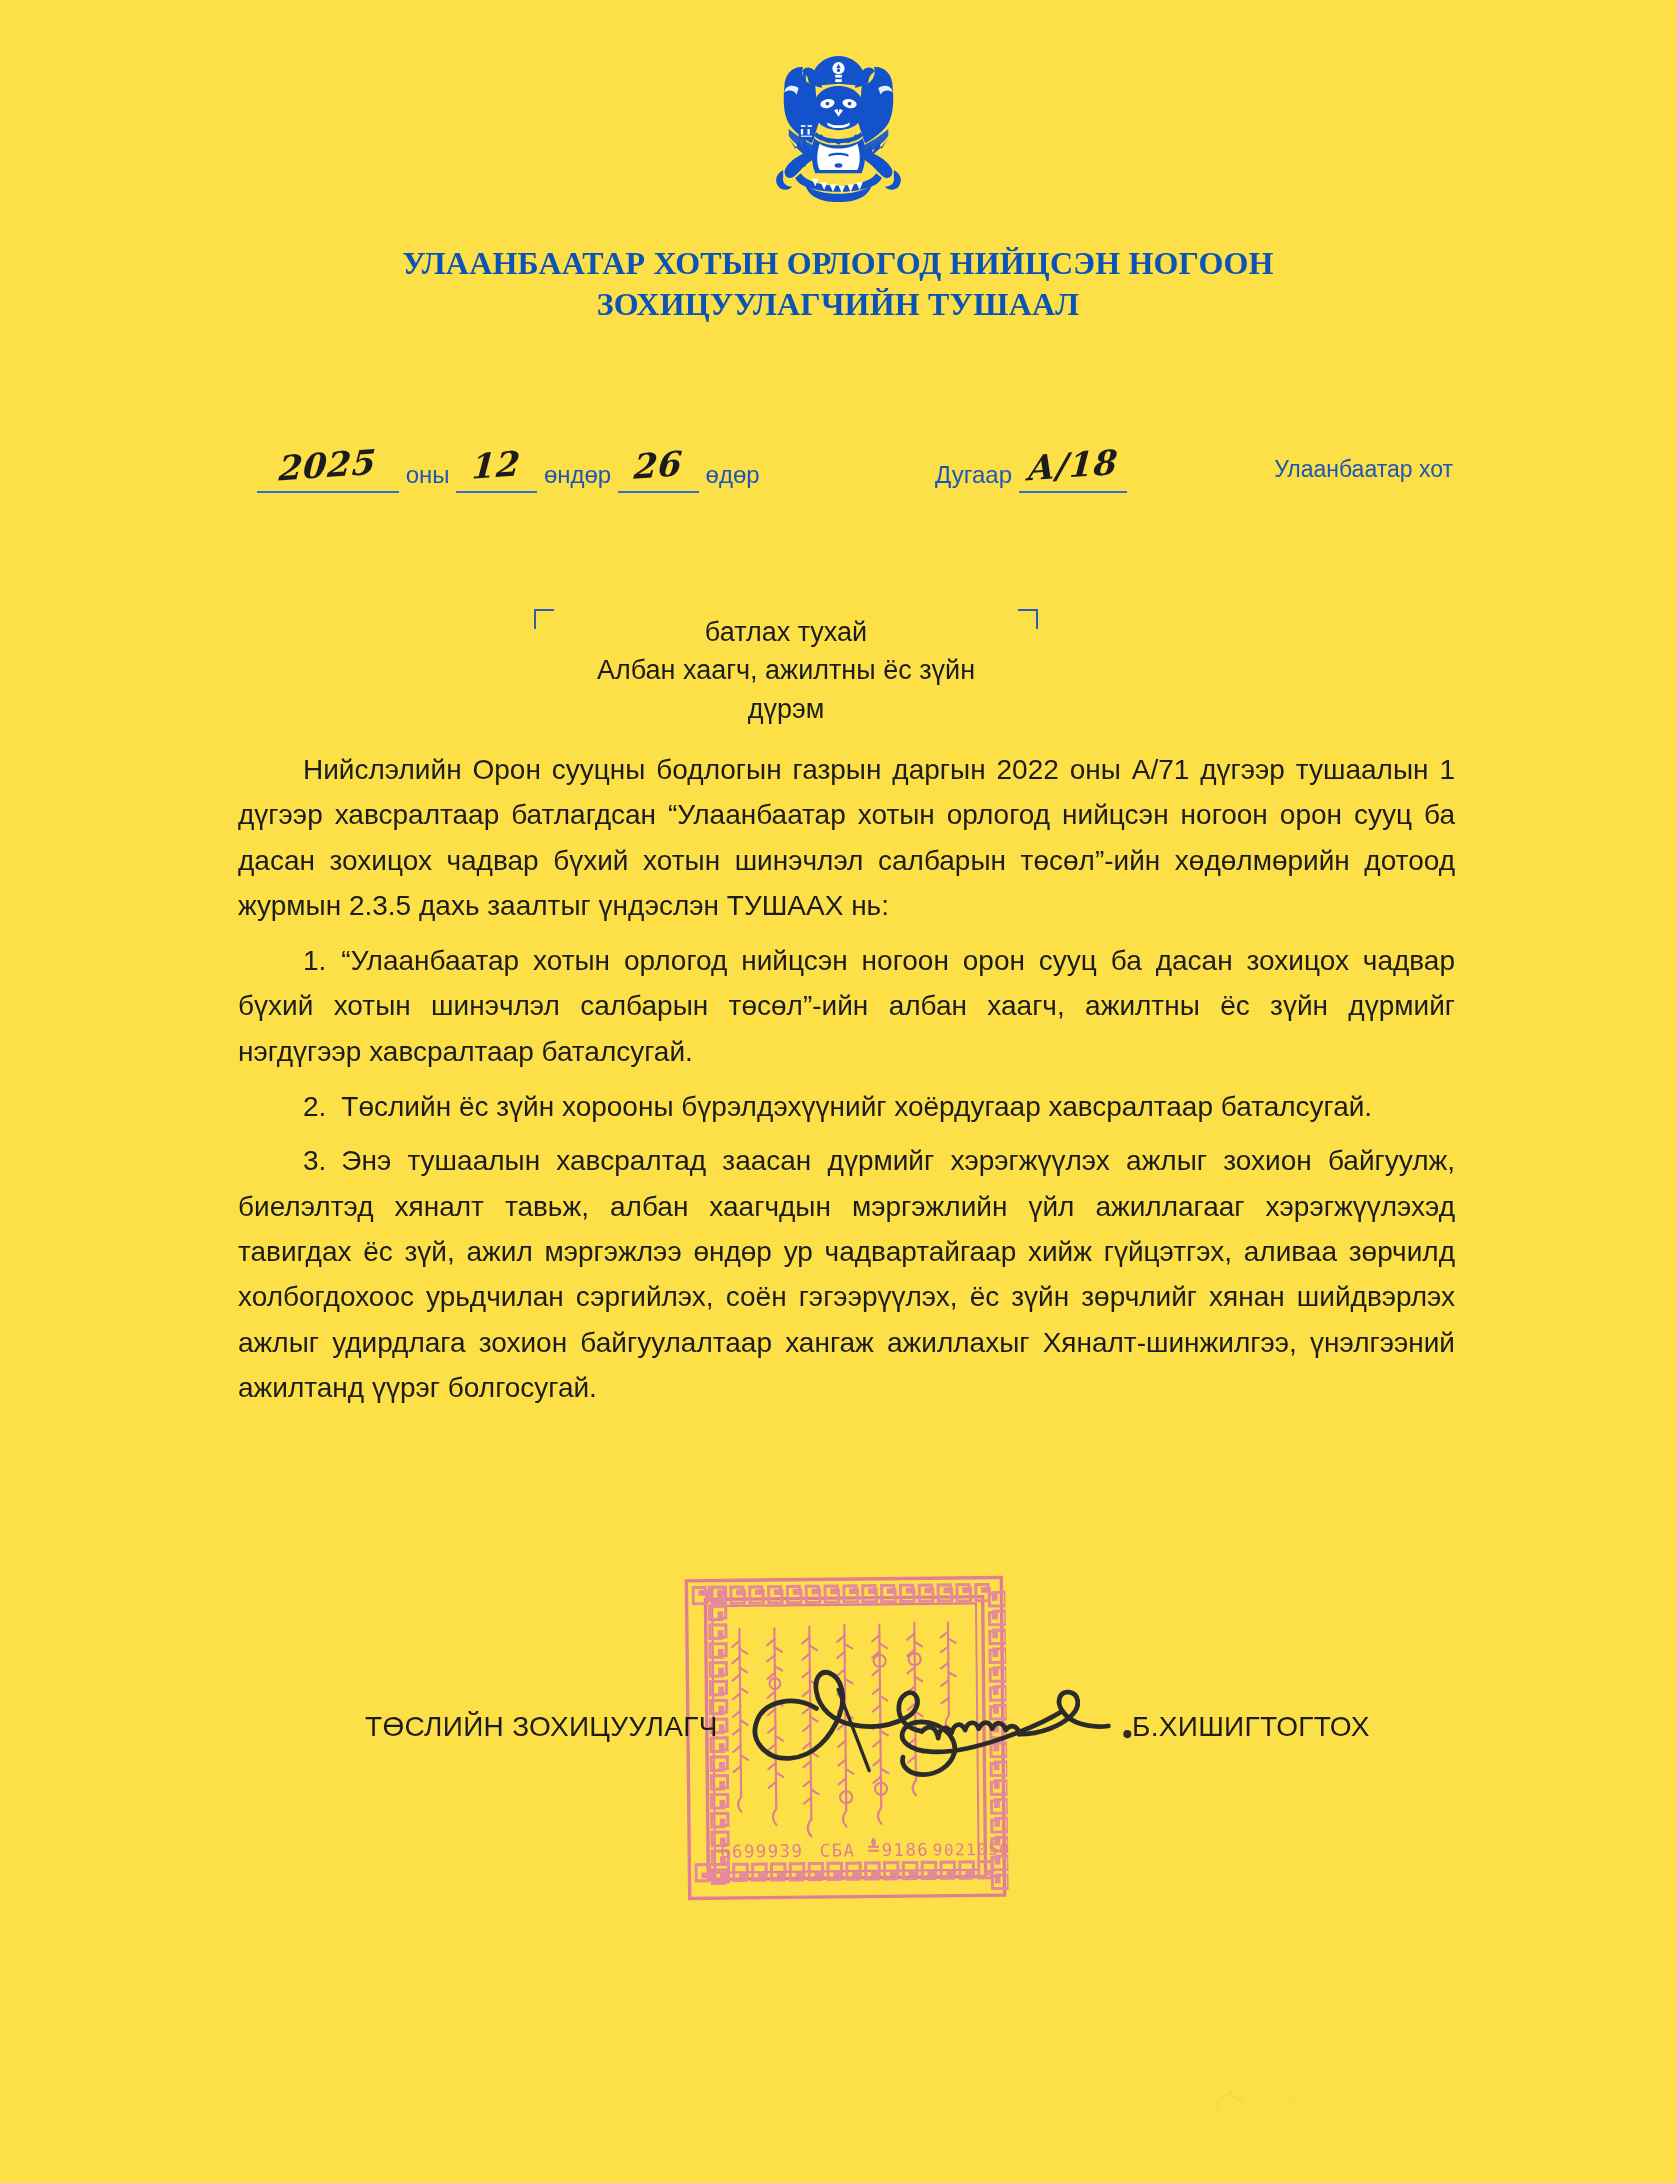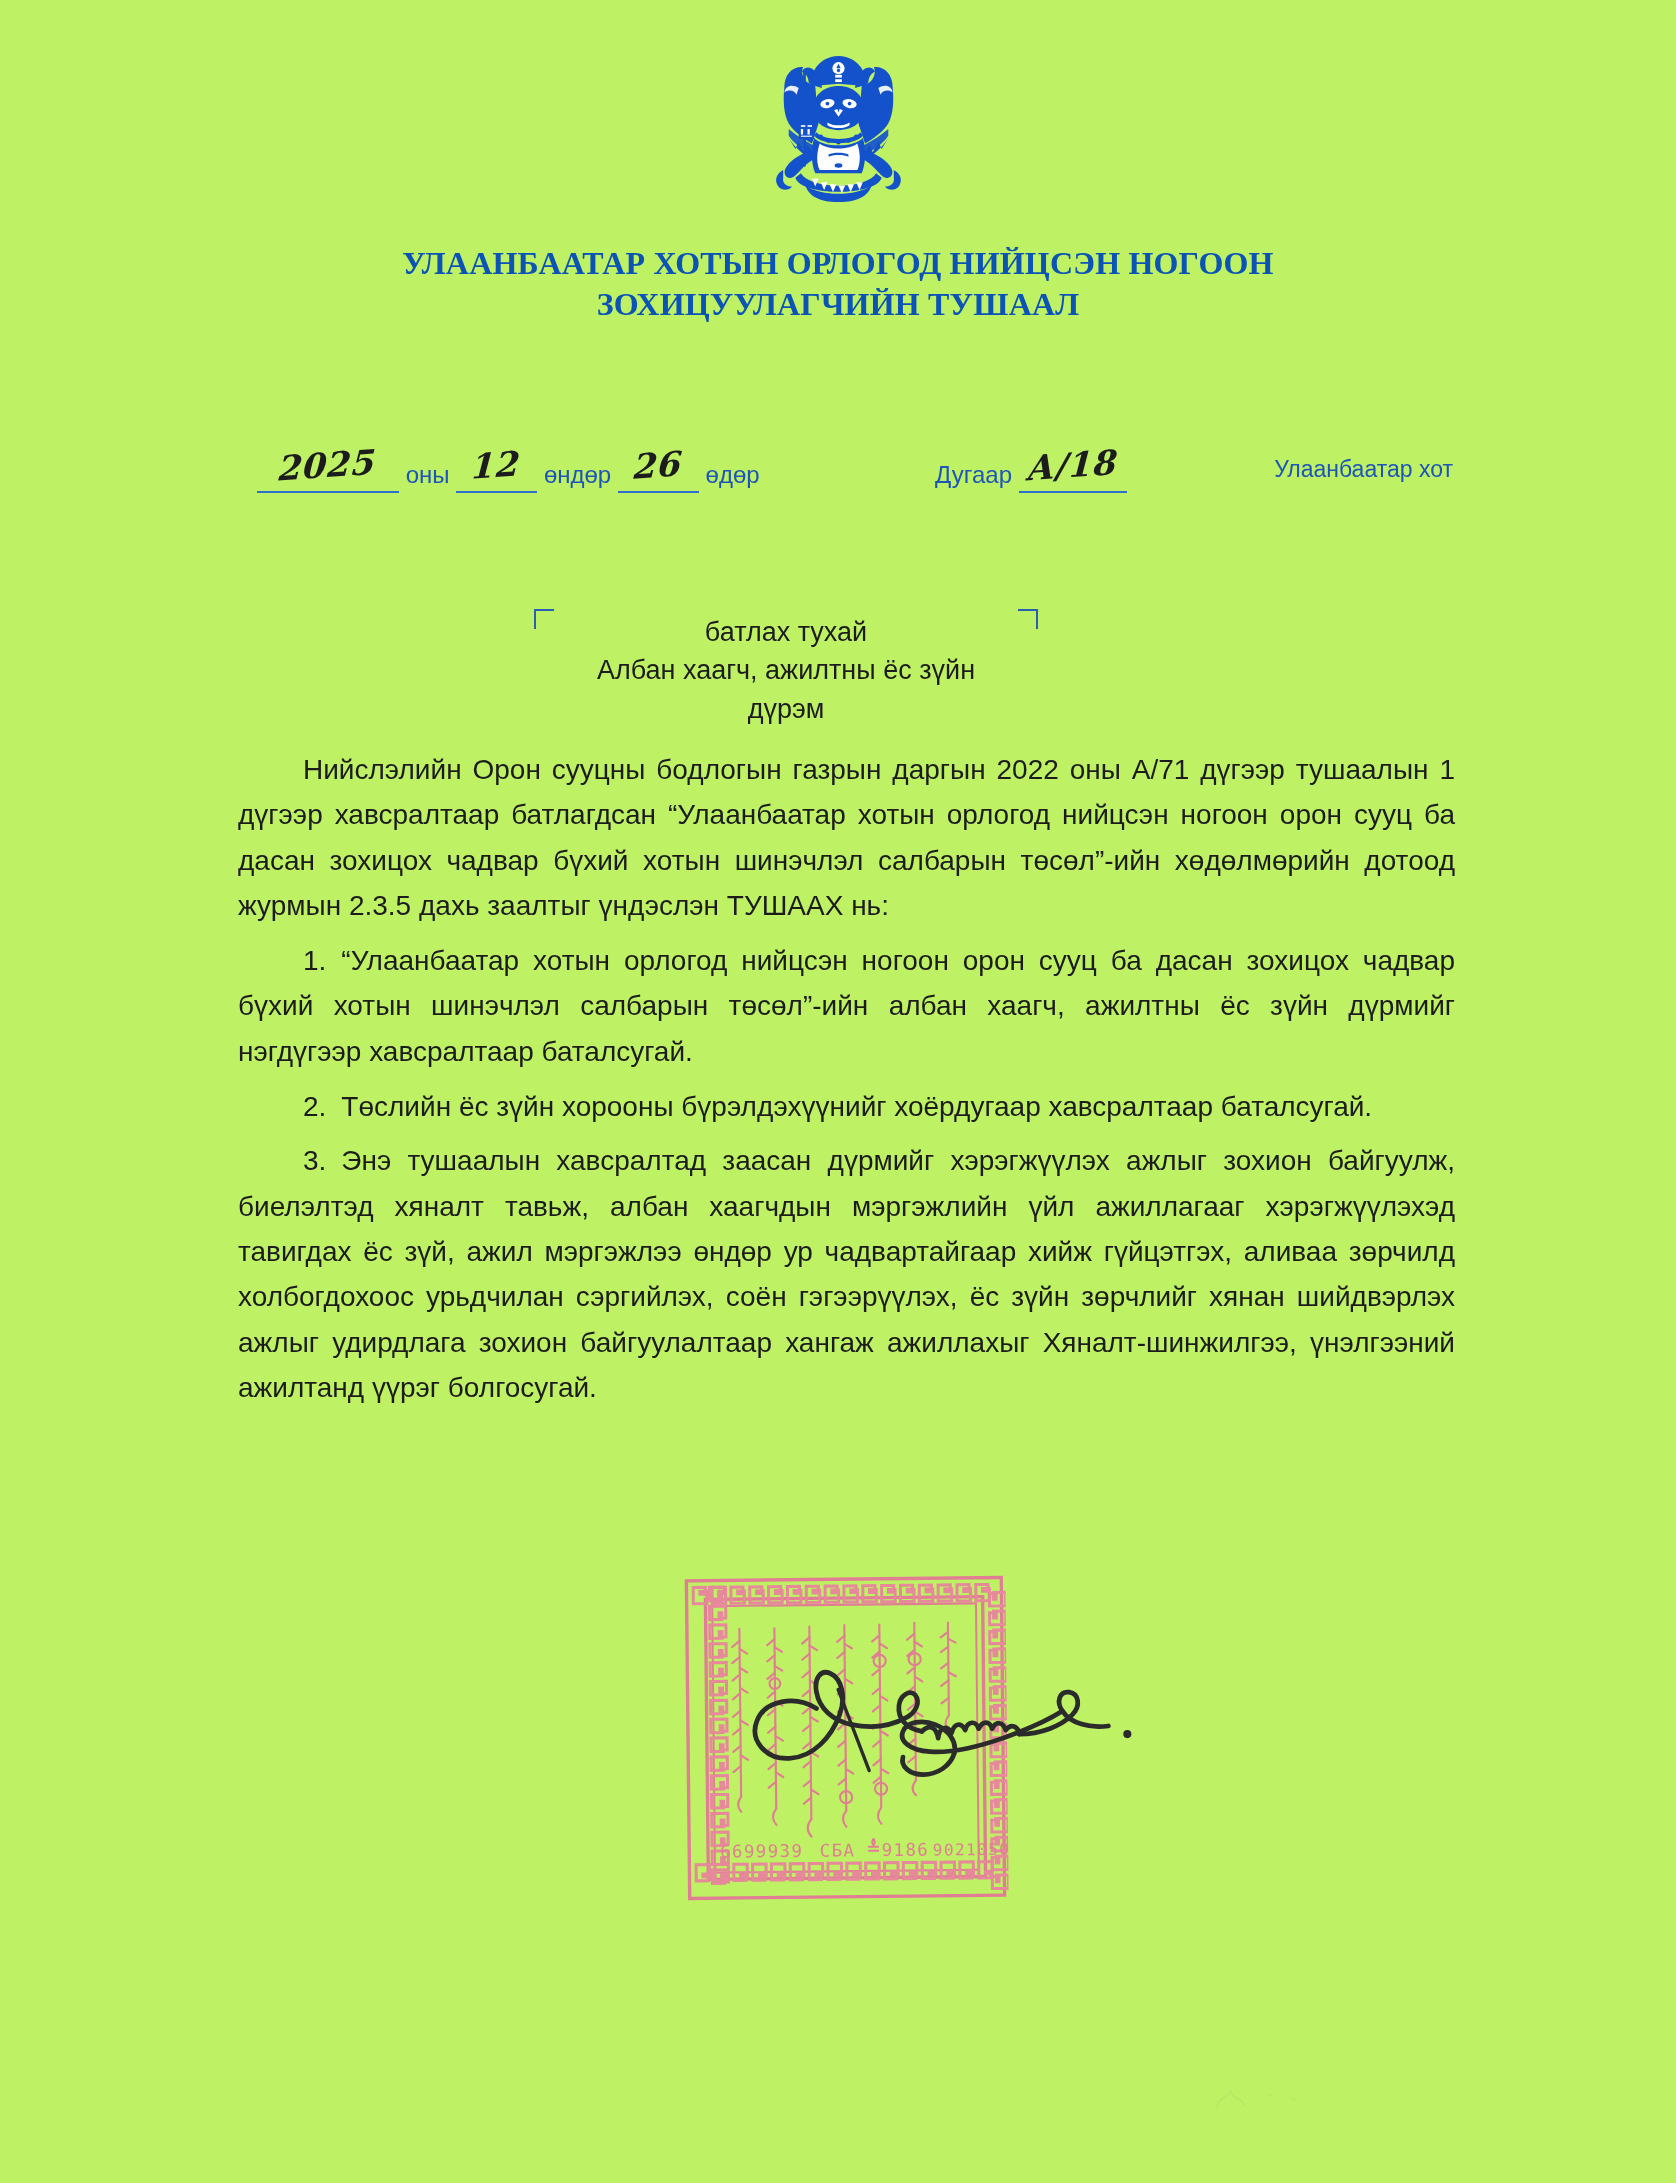--- a/index.html
+++ b/index.html
@@ -8,21 +8,21 @@
     background: #ffffff;
   }
   body {
     font-family: "Liberation Sans", sans-serif;
     color: #1a1a1a;
   }
   #page {
     position: relative;
     width: 1676px;
     height: 2183px;
-    background: #bef264;
+    background: #fde047;
     overflow: hidden;
   }
 
   
   #emblem-wrap {
     position: absolute;
     left: 0; right: 0;
     top: 35px;
     display: flex;
     justify-content: center;
@@ -501,20 +501,24 @@
         <text x="292" y="418">9186</text>
         <text x="368" y="418" font-size="24">9021050500</text>
       </g>
       <g stroke="#e07f93" stroke-width="3" fill="none">
         <path d="M272 404 h16 M272 410 h16"></path>
         <path d="M280 392 q-4 6 0 10 q4 -4 0 -10"></path>
       </g>
     </svg>
   </div>
 
+  <div id="sign-row">
+    <span id="sign-title">ТӨСЛИЙН ЗОХИЦУУЛАГЧ</span>
+    <span id="sign-name">Б.ХИШИГТОГТОХ</span>
+  </div>
 
   <div id="signature-mark">
     <svg viewBox="0 0 700 230">
       <g fill="none" stroke="#2b2b2b" stroke-linecap="round" stroke-linejoin="round">
         <path d="M128 86 C96 66 52 74 40 104 C28 134 54 162 88 160
                  C124 158 150 128 162 96 C172 70 166 42 148 34
                  C134 28 124 42 128 62 C132 86 152 104 180 110" stroke-width="7"></path>
         <path d="M180 110 C210 116 238 112 260 100 C276 92 282 76 274 66
                  C266 58 252 66 250 82 C248 102 262 116 284 120" stroke-width="7"></path>
         <path d="M284 120 c14 -14 22 -2 24 10 c2 -16 12 -20 20 -8

